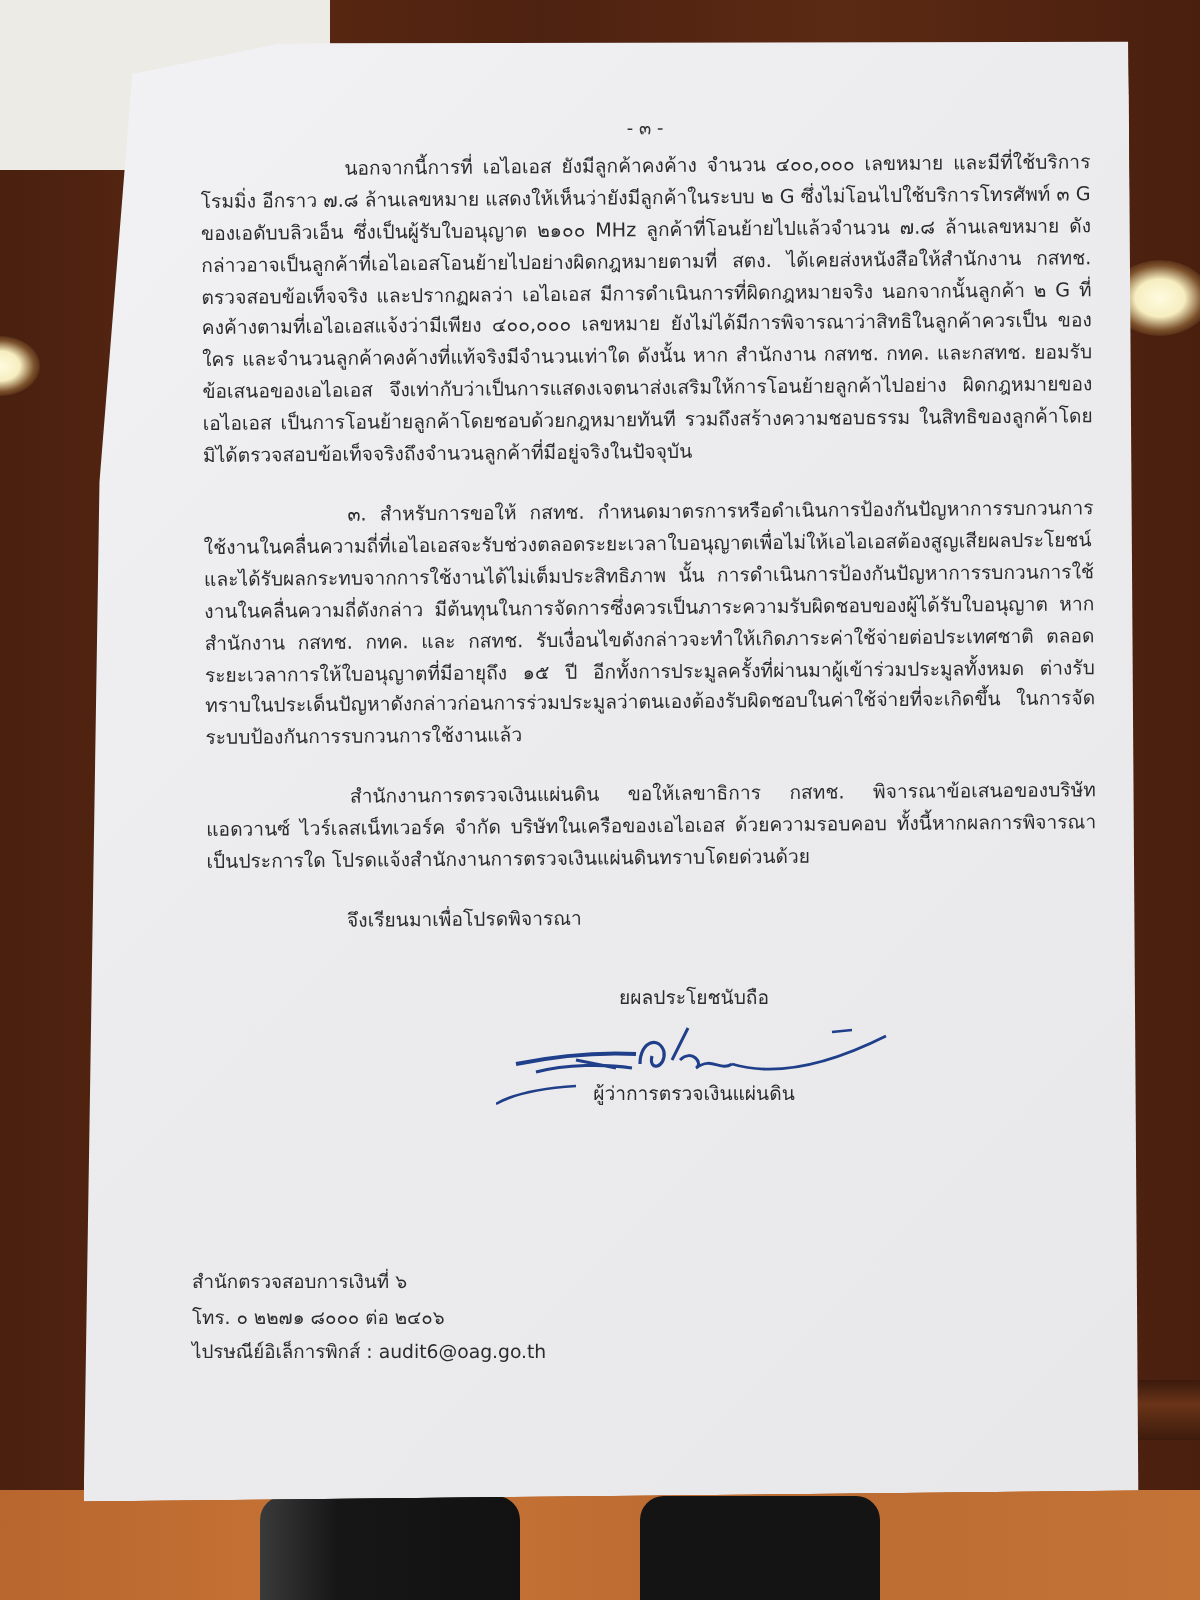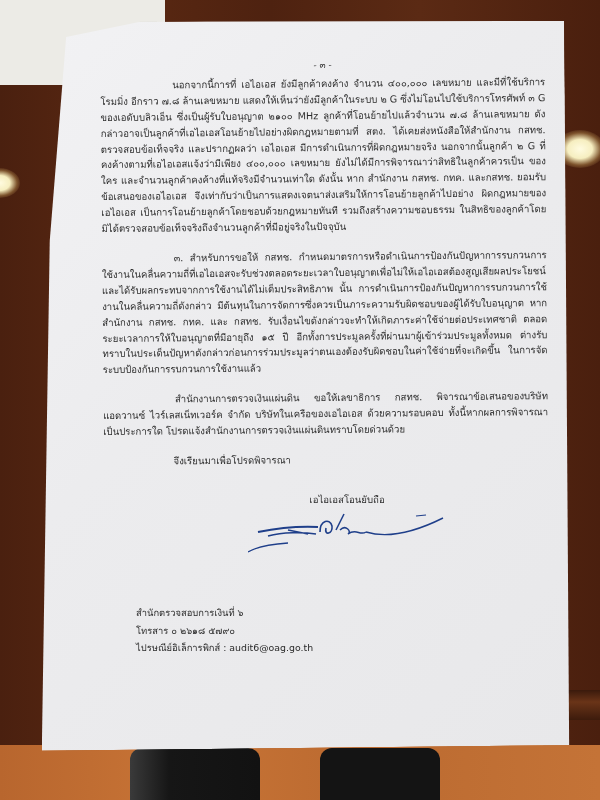--- a/index.html
+++ b/index.html
@@ -45,21 +45,21 @@
   .para { text-align:justify; text-align-last:left; margin:0; }
   .para.indent { text-indent:72px; }
   .gap { height:14px; }
   .closing { margin-left:70px; margin-top:14px; }
   .sign-block {
     position:absolute; left:252px; top:492px; width:190px; text-align:center;
     color:#2b2b2b; font-size:9.6px; line-height:16px;
   }
   .signature { position:absolute; left:248px; top:510px; width:210px; height:45px; }
   .footer {
-    position:absolute; left:96px; top:604px; color:#2b2b2b; font-size:9.4px; line-height:17.5px;margin-left:40px;
+    position:absolute; left:96px; top:633px; color:#2b2b2b; font-size:9.4px; line-height:17.5px;
   }
 </style>
 </head>
 <body>
 
 <div class="wood-lower"></div>
 <div class="ledge"></div>
 <div class="reflection"></div>
 <div class="reflection left"></div>
 <div class="shoe a"></div>
@@ -72,32 +72,33 @@
   <div class="page-num">- ๓ -</div>
   <p class="para indent">นอกจากนี้การที่ เอไอเอส ยังมีลูกค้าคงค้าง จำนวน ๔๐๐,๐๐๐ เลขหมาย และมีที่ใช้บริการโรมมิ่ง อีกราว ๗.๘ ล้านเลขหมาย แสดงให้เห็นว่ายังมีลูกค้าในระบบ ๒ G ซึ่งไม่โอนไปใช้บริการโทรศัพท์ ๓ G ของเอดับบลิวเอ็น ซึ่งเป็นผู้รับใบอนุญาต ๒๑๐๐ MHz ลูกค้าที่โอนย้ายไปแล้วจำนวน ๗.๘ ล้านเลขหมาย ดังกล่าวอาจเป็นลูกค้าที่เอไอเอสโอนย้ายไปอย่างผิดกฎหมายตามที่ สตง. ได้เคยส่งหนังสือให้สำนักงาน กสทช. ตรวจสอบข้อเท็จจริง และปรากฏผลว่า เอไอเอส มีการดำเนินการที่ผิดกฎหมายจริง นอกจากนั้นลูกค้า ๒ G ที่คงค้างตามที่เอไอเอสแจ้งว่ามีเพียง ๔๐๐,๐๐๐ เลขหมาย ยังไม่ได้มีการพิจารณาว่าสิทธิในลูกค้าควรเป็น ของใคร และจำนวนลูกค้าคงค้างที่แท้จริงมีจำนวนเท่าใด ดังนั้น หาก สำนักงาน กสทช. กทค. และกสทช. ยอมรับข้อเสนอของเอไอเอส จึงเท่ากับว่าเป็นการแสดงเจตนาส่งเสริมให้การโอนย้ายลูกค้าไปอย่าง ผิดกฎหมายของ เอไอเอส เป็นการโอนย้ายลูกค้าโดยชอบด้วยกฎหมายทันที รวมถึงสร้างความชอบธรรม ในสิทธิของลูกค้าโดยมิได้ตรวจสอบข้อเท็จจริงถึงจำนวนลูกค้าที่มีอยู่จริงในปัจจุบัน</p>
   <div class="gap"></div>
   <p class="para indent">๓. สำหรับการขอให้ กสทช. กำหนดมาตรการหรือดำเนินการป้องกันปัญหาการรบกวนการ ใช้งานในคลื่นความถี่ที่เอไอเอสจะรับช่วงตลอดระยะเวลาใบอนุญาตเพื่อไม่ให้เอไอเอสต้องสูญเสียผลประโยชน์ และได้รับผลกระทบจากการใช้งานได้ไม่เต็มประสิทธิภาพ นั้น การดำเนินการป้องกันปัญหาการรบกวนการใช้ งานในคลื่นความถี่ดังกล่าว มีต้นทุนในการจัดการซึ่งควรเป็นภาระความรับผิดชอบของผู้ได้รับใบอนุญาต หาก สำนักงาน กสทช. กทค. และ กสทช. รับเงื่อนไขดังกล่าวจะทำให้เกิดภาระค่าใช้จ่ายต่อประเทศชาติ ตลอดระยะเวลาการให้ใบอนุญาตที่มีอายุถึง ๑๕ ปี อีกทั้งการประมูลครั้งที่ผ่านมาผู้เข้าร่วมประมูลทั้งหมด ต่างรับทราบในประเด็นปัญหาดังกล่าวก่อนการร่วมประมูลว่าตนเองต้องรับผิดชอบในค่าใช้จ่ายที่จะเกิดขึ้น ในการจัดระบบป้องกันการรบกวนการใช้งานแล้ว</p>
   <div class="gap"></div>
   <p class="para indent">สำนักงานการตรวจเงินแผ่นดิน ขอให้เลขาธิการ กสทช. พิจารณาข้อเสนอของบริษัท แอดวานซ์ ไวร์เลสเน็ทเวอร์ค จำกัด บริษัทในเครือของเอไอเอส ด้วยความรอบคอบ ทั้งนี้หากผลการพิจารณา เป็นประการใด โปรดแจ้งสำนักงานการตรวจเงินแผ่นดินทราบโดยด่วนด้วย</p>
   <p class="closing">จึงเรียนมาเพื่อโปรดพิจารณา</p>
 </div>
 
 <div class="sign-block">
-  <div>เอไอเอสโอนยับถือ</div>
+  <div>ยผลประโยชนับถือ</div>
   <div style="height:32px"></div>
+  <div>ผู้ว่าการตรวจเงินแผ่นดิน</div>
 </div>
 
 <svg class="signature" viewBox="0 0 210 45">
   <path d="M10 22 C30 18, 50 16, 70 17" stroke="#1f3f8a" stroke-width="2" fill="none"></path>
   <path d="M20 26 C35 22, 55 22, 68 24 M40 20 L60 24" stroke="#1f3f8a" stroke-width="1.6" fill="none"></path>
   <path d="M72 22 C72 10, 82 8, 84 16 C85 24, 76 26, 78 18" stroke="#1f3f8a" stroke-width="1.6" fill="none"></path>
   <path d="M88 20 L96 4" stroke="#1f3f8a" stroke-width="1.5" fill="none"></path>
   <path d="M92 20 C98 14, 104 22, 100 24 C108 18, 112 26, 118 22" stroke="#1f3f8a" stroke-width="1.5" fill="none"></path>
   <path d="M118 22 C145 30, 175 18, 195 8" stroke="#1f3f8a" stroke-width="1.4" fill="none"></path>
   <path d="M168 6 L178 5" stroke="#1f3f8a" stroke-width="1.2" fill="none"></path>
   <path d="M0 42 C10 36, 25 34, 40 33" stroke="#1f3f8a" stroke-width="1.3" fill="none"></path>
 </svg>
 
 <div class="footer">
   <div>สำนักตรวจสอบการเงินที่ ๖</div>
-  <div>โทรสาร  ๐ ๒๖๑๘ ๕๗๙๐</div>
+  <div>โทร.  ๐ ๒๒๗๑ ๘๐๐๐ ต่อ ๒๔๐๖</div>
   <div>ไปรษณีย์อิเล็การพิกส์ :  audit6@oag.go.th</div>
 </div>
 
 </body></html>

